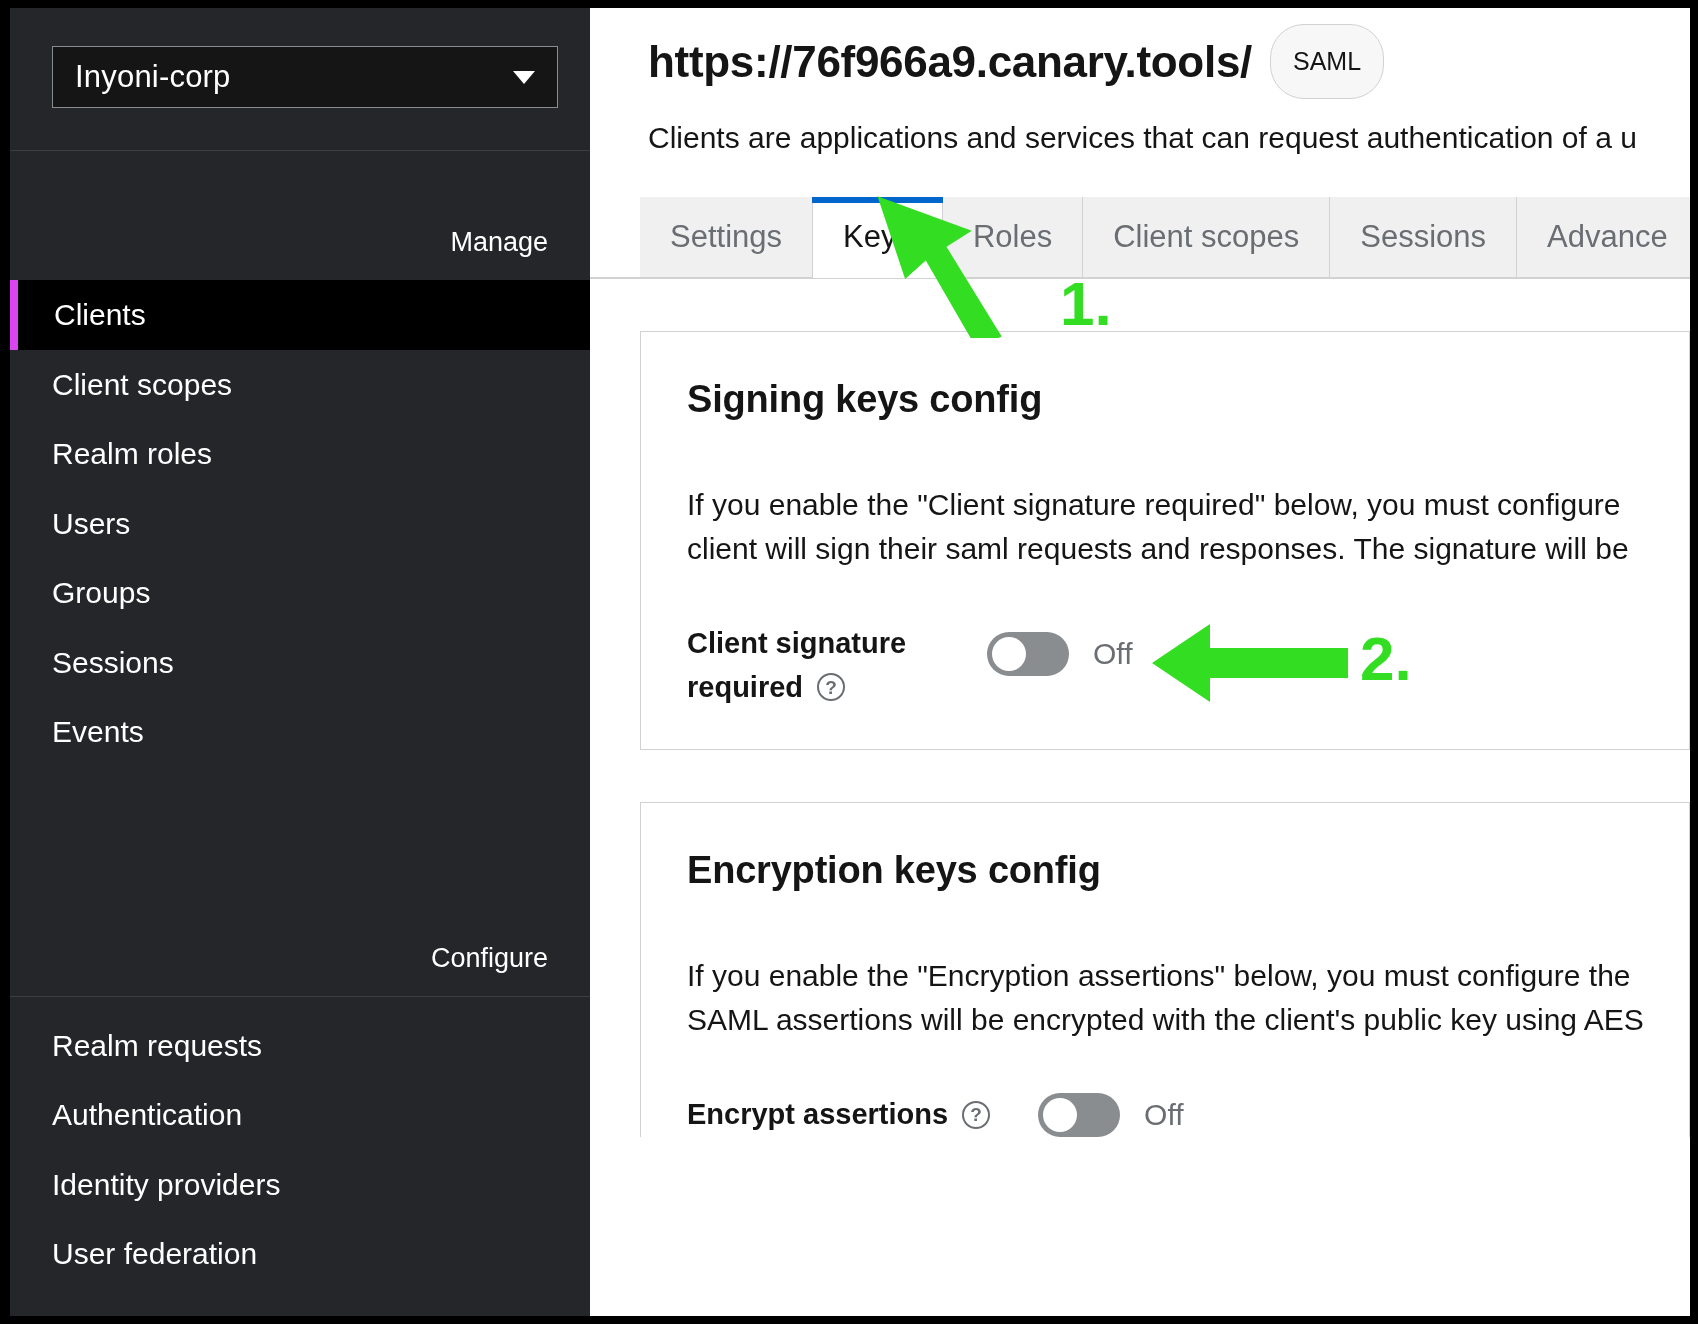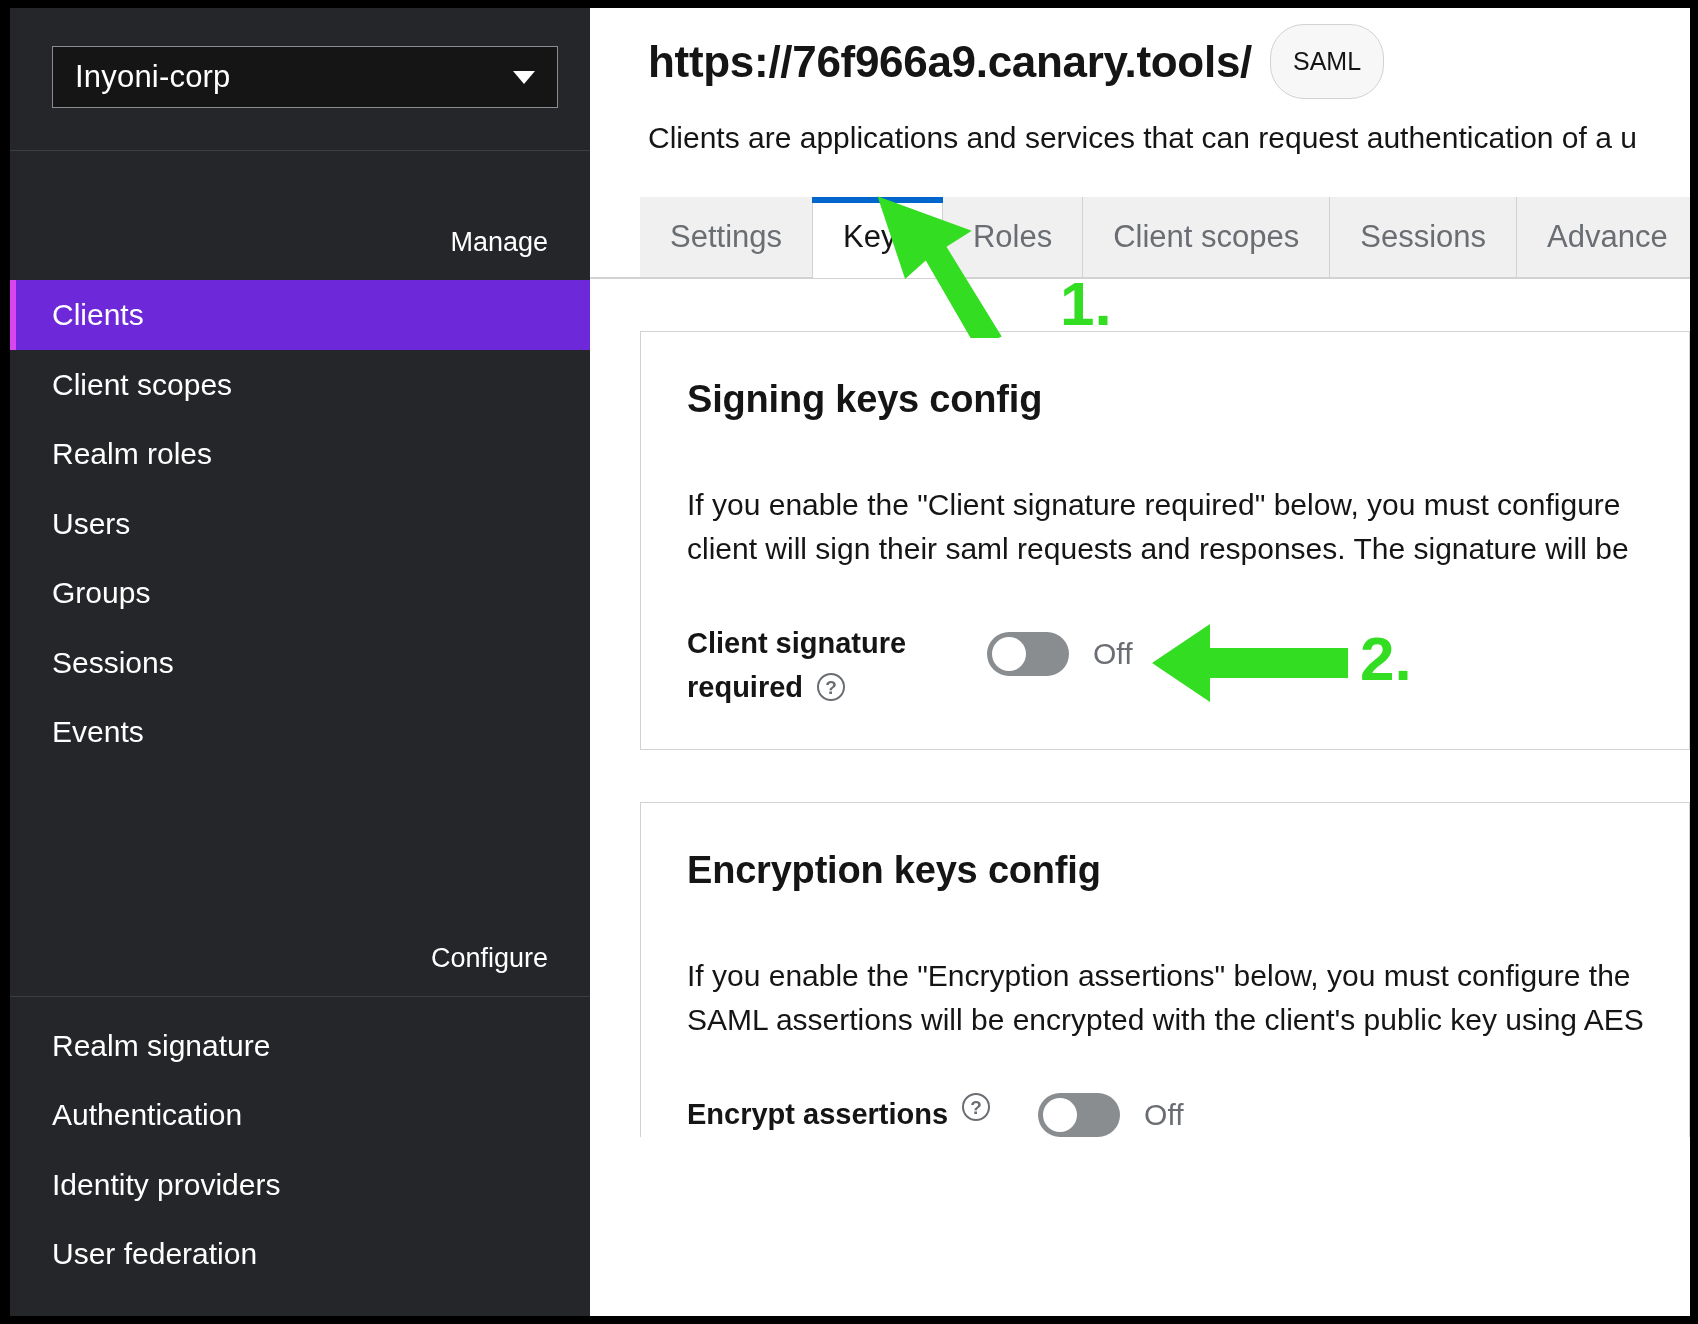--- a/index.html
+++ b/index.html
@@ -66,22 +66,22 @@
   .nav-item {
     font-size: 30px;
     color: #fff;
     padding: 16px 42px;
     cursor: pointer;
     border-left: 6px solid transparent;
     padding-left: 36px;
     line-height: 1.25;
   }
   .nav-item.active {
-    background: #6d28d9;
-    border-left: 6px solid #d946ef;
+    background: #000000;
+    border-left: 8px solid #d946ef;
   }
   .nav-divider {
     border-top: 1px solid #3c3f42;
     margin-top: 0;
   }
   .nav-spacer { height: 52px; }
 
   
   .main {
     flex: 1 1 auto;
@@ -185,21 +185,21 @@
     align-items: flex-start;
     margin-top: 52px;
   }
   .field-label {
     font-size: 29px;
     font-weight: 700;
     color: #151515;
     width: 300px;
     line-height: 1.5;
   }
-  .field-label.inline { width: auto; display:flex; align-items:flex-start; gap: 14px; white-space: nowrap;}
+  .field-label.inline { width: auto; display:flex; align-items:center; gap: 14px; white-space: nowrap;}
   .help-icon {
     display: inline-flex;
     align-items: center;
     justify-content: center;
     width: 28px; height: 28px;
     border: 2px solid #6a6e73;
     border-radius: 50%;
     color: #6a6e73;
     font-size: 19px;
     font-weight: 700;
@@ -262,21 +262,21 @@
       <div class="nav-item">Groups</div>
       <div class="nav-item">Sessions</div>
       <div class="nav-item">Events</div>
     </div>
 
     <div class="nav-spacer"></div>
 
     <div>
       <div class="nav-group-title">Configure</div>
       <div class="nav-divider"></div>
-      <div class="nav-item" style="margin-top:14px">Realm signature</div>
+      <div class="nav-item" style="margin-top:14px">Realm requests</div>
       <div class="nav-item">Authentication</div>
       <div class="nav-item">Identity providers</div>
       <div class="nav-item">User federation</div>
     </div>
 
   </aside>
 
   <main class="main">
 
     <div class="page-head">

